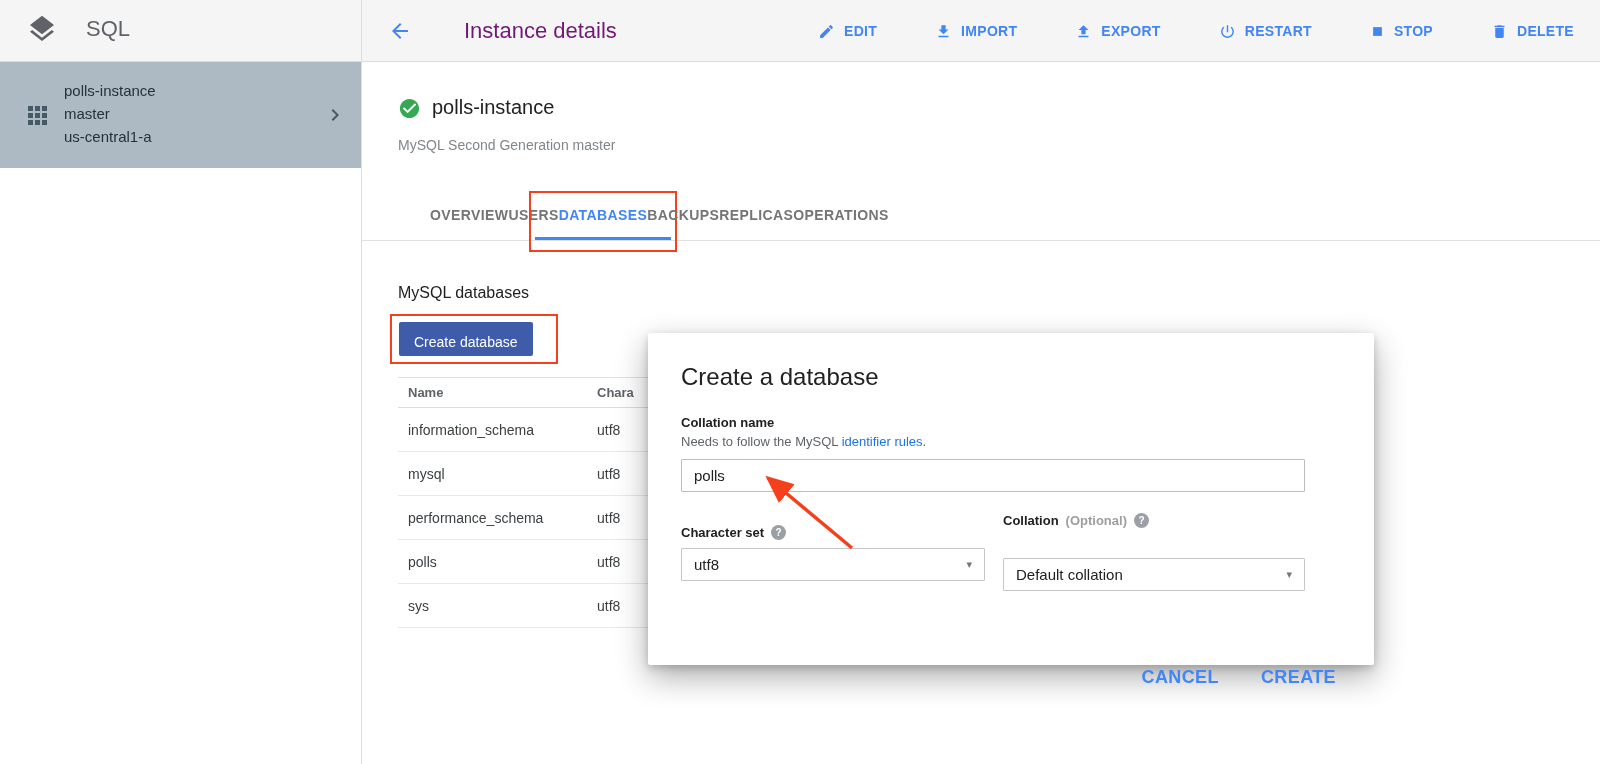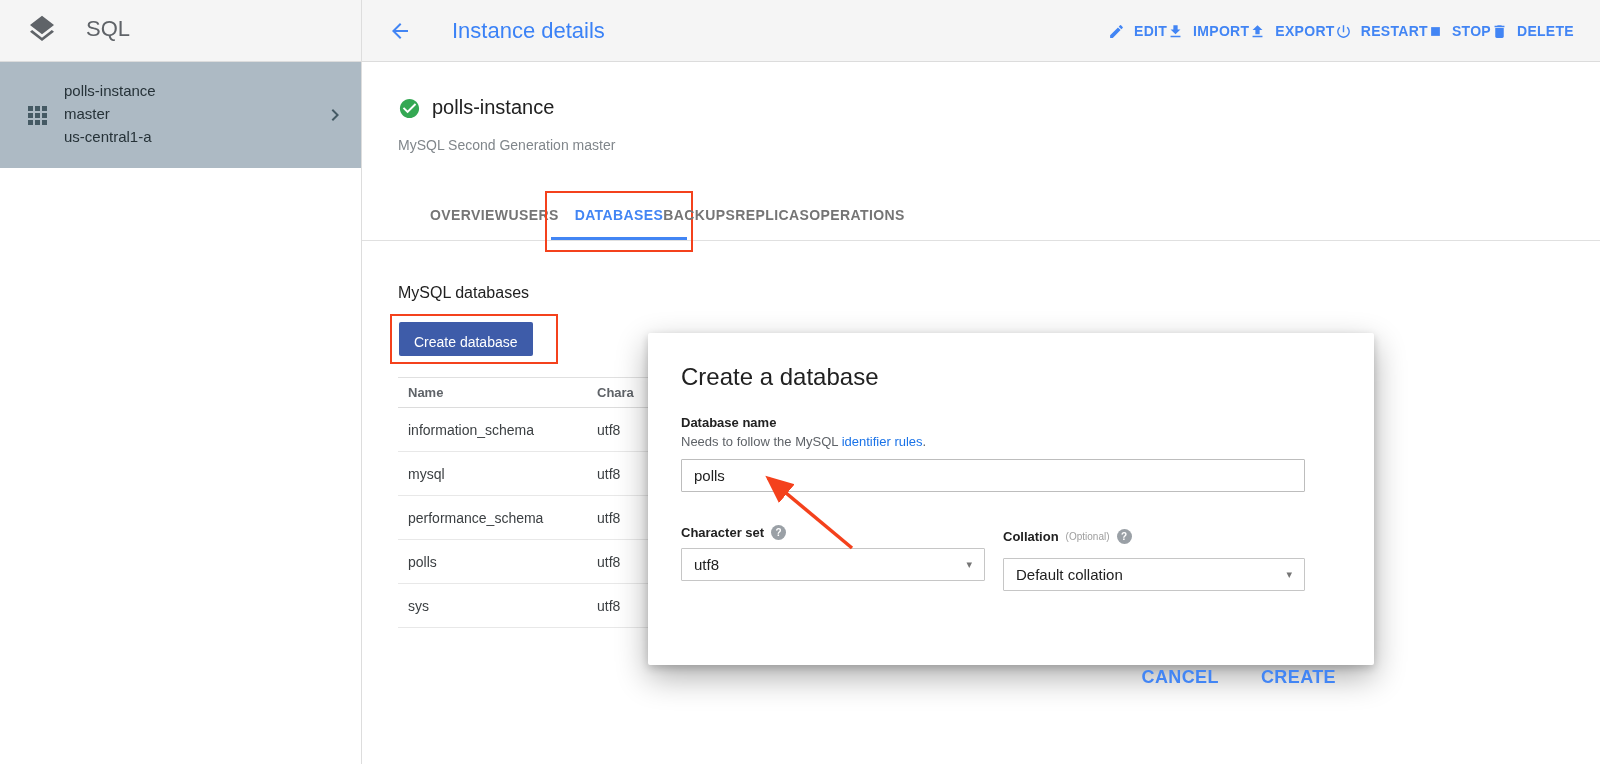--- a/index.html
+++ b/index.html
@@ -10,43 +10,43 @@
   }
   svg { display:block; }
 
   
   .topbar { position:absolute; left:0; top:0; right:0; height:62px;
             background:#f5f5f5; border-bottom:1px solid #dcdcdc; z-index:5; }
   .vdivider { position:absolute; left:361px; top:0; bottom:0; width:1px; background:#ddd; z-index:6; }
   .brand { position:absolute; left:26px; top:0; height:58px; display:flex; align-items:center; gap:28px; z-index:10; }
   .brand-name { font-size:22px; color:#5f6368; }
   .back-btn { position:absolute; left:388px; top:19px; z-index:10; cursor:pointer; }
-  .page-title { position:absolute; left:452px; top:0; height:62px; line-height:62px;
-                font-size:22px; color:#3b82f6; z-index:10; }
-  .actions { position:absolute; right:26px; top:0; height:62px; display:flex; align-items:center; z-index:10; }
+  .page-title { position:absolute; left:464px; top:0; height:62px; line-height:62px;
+                font-size:22px; color:#701a75; z-index:10; }
+  .actions { position:absolute; right:26px; top:0; height:62px; display:flex; align-items:center; gap:58px; z-index:10; }
   .action { display:flex; align-items:center; gap:9px; color:#4285f4; font-size:14px;
             font-weight:700; letter-spacing:.3px; cursor:pointer; white-space:nowrap; }
   .action svg { fill:#4285f4; }
 
   
   .sidebar { position:absolute; left:0; top:62px; width:361px; bottom:0; background:#fff; }
   .instance-item { position:relative; height:106px; background:#adbac4; cursor:pointer; }
   .grid-icon { position:absolute; left:28px; top:44px; }
   .instance-text { position:absolute; left:64px; top:17px; font-size:15px; color:#263238; line-height:23px; }
   .chevron { position:absolute; right:14px; top:41px; }
 
   
   .check-icon { position:absolute; left:398px; top:97px; }
   .instance-heading { position:absolute; left:432px; top:96px; font-size:20px; color:#212121; }
   .instance-subtitle { position:absolute; left:398px; top:137px; font-size:14px; color:#80868b; }
 
   .tabs { position:absolute; left:430px; top:190px; height:50px; display:flex; align-items:stretch; z-index:2; }
   .tab { font-size:14px; font-weight:700; color:#757575; letter-spacing:.4px;
          display:flex; align-items:center; position:relative; cursor:pointer; white-space:nowrap; }
-  .tab.active { color:#4285f4;margin-left:16px; }
+  .tab.active { color:#4285f4; }
   .tab.active .tab-underline { position:absolute; left:-24px; right:-24px; bottom:0; height:3px; background:#4285f4; }
   .tab-anno { position:absolute; left:-30px; right:-30px; top:1px; bottom:-12px;
               border:2px solid #f4411c; pointer-events:none; }
   .tabs-divider { position:absolute; left:362px; right:0; top:240px; height:1px; background:#e0e0e0; }
 
   .section-title { position:absolute; left:398px; top:284px; font-size:16px; color:#212121; }
 
   .create-anno { position:absolute; left:390px; top:314px; width:168px; height:50px;
                  border:2px solid #f4411c; z-index:3; pointer-events:none; }
   .create-btn { position:absolute; left:399px; top:322px; height:34px; padding:12px 15px;
@@ -67,22 +67,22 @@
   .dialog-title { position:absolute; left:33px; top:30px; font-size:24px; color:#212121; }
   .field-label { font-size:13px; font-weight:700; color:#212121; }
   .dbname-label { position:absolute; left:33px; top:82px; }
   .dbname-help { position:absolute; left:33px; top:101px; font-size:13px; color:#5f6368; }
   .dbname-help a { color:#1a73e8; text-decoration:none; cursor:pointer; }
   .dbname-input { position:absolute; left:33px; top:126px; width:624px; height:33px;
                   border:1px solid #bdbdbd; border-radius:1px; padding:0 12px; font-size:15px;
                   color:#212121; font-family:inherit; background:#fff; }
   .label-row { position:absolute; display:flex; align-items:center; gap:7px; }
   .charset-labels { left:33px; top:192px; }
-  .collation-labels { left:355px; top:196px; }
-  .optional { font-size:10px; color:#9e9e9e; font-weight:400; }
+  .collation-labels { left:355px; top:180px; }
+  .optional { font-size:13px; color:#9e9e9e; font-weight:700; }
   .help-icon { width:15px; height:15px; border-radius:50%; background:#9aa0a6; color:#fff;
                font-size:10px; font-weight:700; line-height:15px; text-align:center; cursor:pointer; }
   .selectbox { position:absolute; top:215px; height:33px; border:1px solid #c6c6c6; border-radius:1px;
                display:flex; align-items:center; justify-content:space-between; padding:0 12px;
                font-size:15px; color:#212121; cursor:pointer; background:#fff; }
   .charset-select { left:33px; width:304px; }
   .collation-select { left:355px; width:302px;margin-top:10px; }
   .caret { color:#757575; font-size:11px; }
   .dialog-actions { position:absolute; right:38px; top:334px; display:flex; gap:42px; }
   .text-btn { font-size:18px; font-weight:700; color:#4285f4; letter-spacing:.4px; cursor:pointer; }
@@ -241,21 +241,21 @@
   </div>
   <div class="db-row">
     <span class="col-name">sys</span>
     <span class="col-charset">utf8</span>
   </div>
 </div>
 
 <div class="dialog">
   <div class="dialog-title">Create a database</div>
 
-  <div class="field-label dbname-label">Database name</div>
+  <div class="field-label dbname-label">Collation name</div>
   <div class="dbname-help"><span>Needs to follow the MySQL </span><a>identifier rules</a><span>.</span></div>
   <input class="dbname-input" type="text" value="polls" style="">
 
   <div class="label-row charset-labels">
     <span class="field-label">Character set</span>
     <span class="help-icon">?</span>
   </div>
   <div class="selectbox charset-select">
     <span>utf8</span>
     <span class="caret">▾</span>

